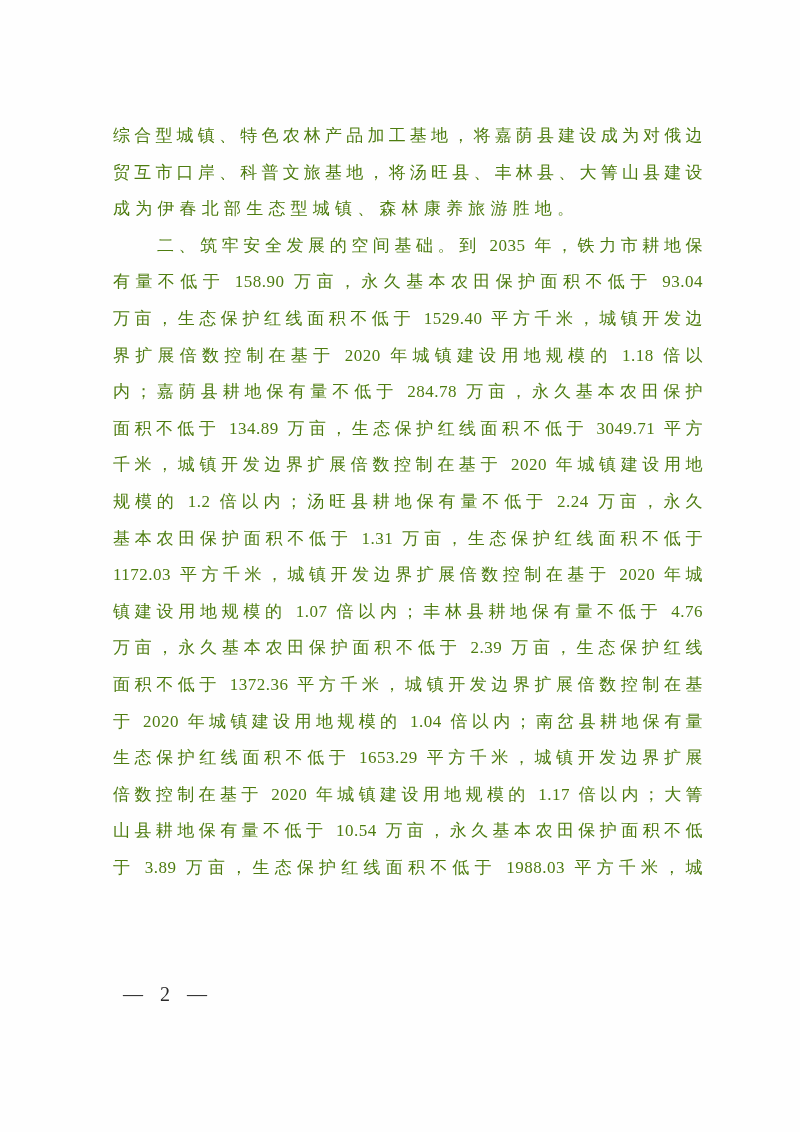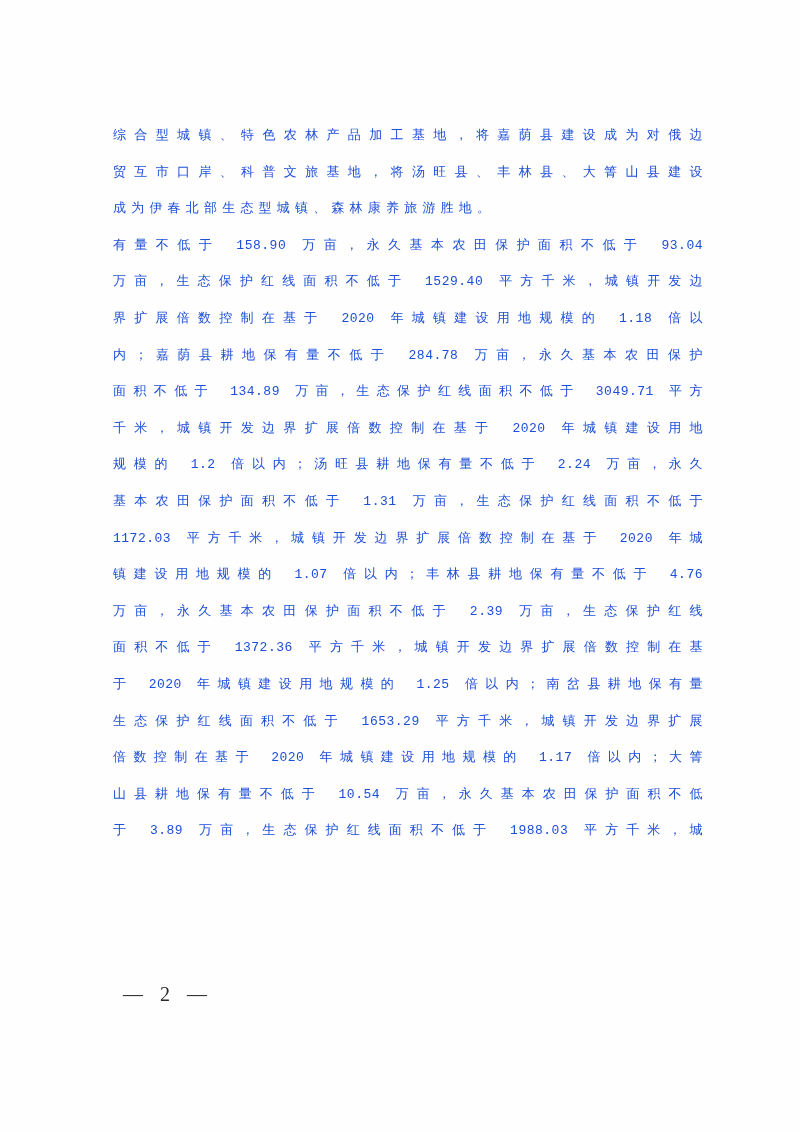--- a/index.html
+++ b/index.html
@@ -25,23 +25,23 @@
     .text-block {
       position: absolute;
       left: 113px;
       top: 118px;
       width: 590px;
     }
     .line {
       display: block;
       height: 36.6px;
       line-height: 36.6px;
-      font-family: Liberation Mono, monospace;
-      font-size: 13px;
-      color: #1d4ed8;
+      font-family: Liberation Serif, serif;
+      font-size: 17px;
+      color: #4d7c0f;
       white-space: nowrap;
       text-align: justify;
       text-align-last: justify;
       letter-spacing: 0.5px;
     }
     .line.last {
       text-align-last: left;
       letter-spacing: 5.2px;
     }
     .line.indent {
@@ -61,33 +61,34 @@
 </head>
 <body>
 
 <div class="page">
   <div class="text-block">
 
     <span class="line">综合型城镇、特色农林产品加工基地，将嘉荫县建设成为对俄边</span>
     <span class="line">贸互市口岸、科普文旅基地，将汤旺县、丰林县、大箐山县建设</span>
     <span class="line last">成为伊春北部生态型城镇、森林康养旅游胜地。</span>
 
+    <span class="line indent">二、筑牢安全发展的空间基础。到 2035 年，铁力市耕地保</span>
     <span class="line">有量不低于 158.90 万亩，永久基本农田保护面积不低于 93.04</span>
     <span class="line">万亩，生态保护红线面积不低于 1529.40 平方千米，城镇开发边</span>
     <span class="line">界扩展倍数控制在基于 2020 年城镇建设用地规模的 1.18 倍以</span>
     <span class="line">内；嘉荫县耕地保有量不低于 284.78 万亩，永久基本农田保护</span>
     <span class="line">面积不低于 134.89 万亩，生态保护红线面积不低于 3049.71 平方</span>
     <span class="line">千米，城镇开发边界扩展倍数控制在基于 2020 年城镇建设用地</span>
     <span class="line">规模的 1.2 倍以内；汤旺县耕地保有量不低于 2.24 万亩，永久</span>
     <span class="line">基本农田保护面积不低于 1.31 万亩，生态保护红线面积不低于</span>
     <span class="line">1172.03 平方千米，城镇开发边界扩展倍数控制在基于 2020 年城</span>
     <span class="line">镇建设用地规模的 1.07 倍以内；丰林县耕地保有量不低于 4.76</span>
     <span class="line">万亩，永久基本农田保护面积不低于 2.39 万亩，生态保护红线</span>
     <span class="line">面积不低于 1372.36 平方千米，城镇开发边界扩展倍数控制在基</span>
-    <span class="line">于 2020 年城镇建设用地规模的 1.25 倍以内；南岔县耕地保有量</span>
+    <span class="line">于 2020 年城镇建设用地规模的 1.04 倍以内；南岔县耕地保有量</span>
     <span class="line">生态保护红线面积不低于 1653.29 平方千米，城镇开发边界扩展</span>
     <span class="line">倍数控制在基于 2020 年城镇建设用地规模的 1.17 倍以内；大箐</span>
     <span class="line">山县耕地保有量不低于 10.54 万亩，永久基本农田保护面积不低</span>
     <span class="line">于 3.89 万亩，生态保护红线面积不低于 1988.03 平方千米，城</span>
   </div>
 
   <div class="page-number">— 2 —</div>
 </div>
 
 </body></html>

